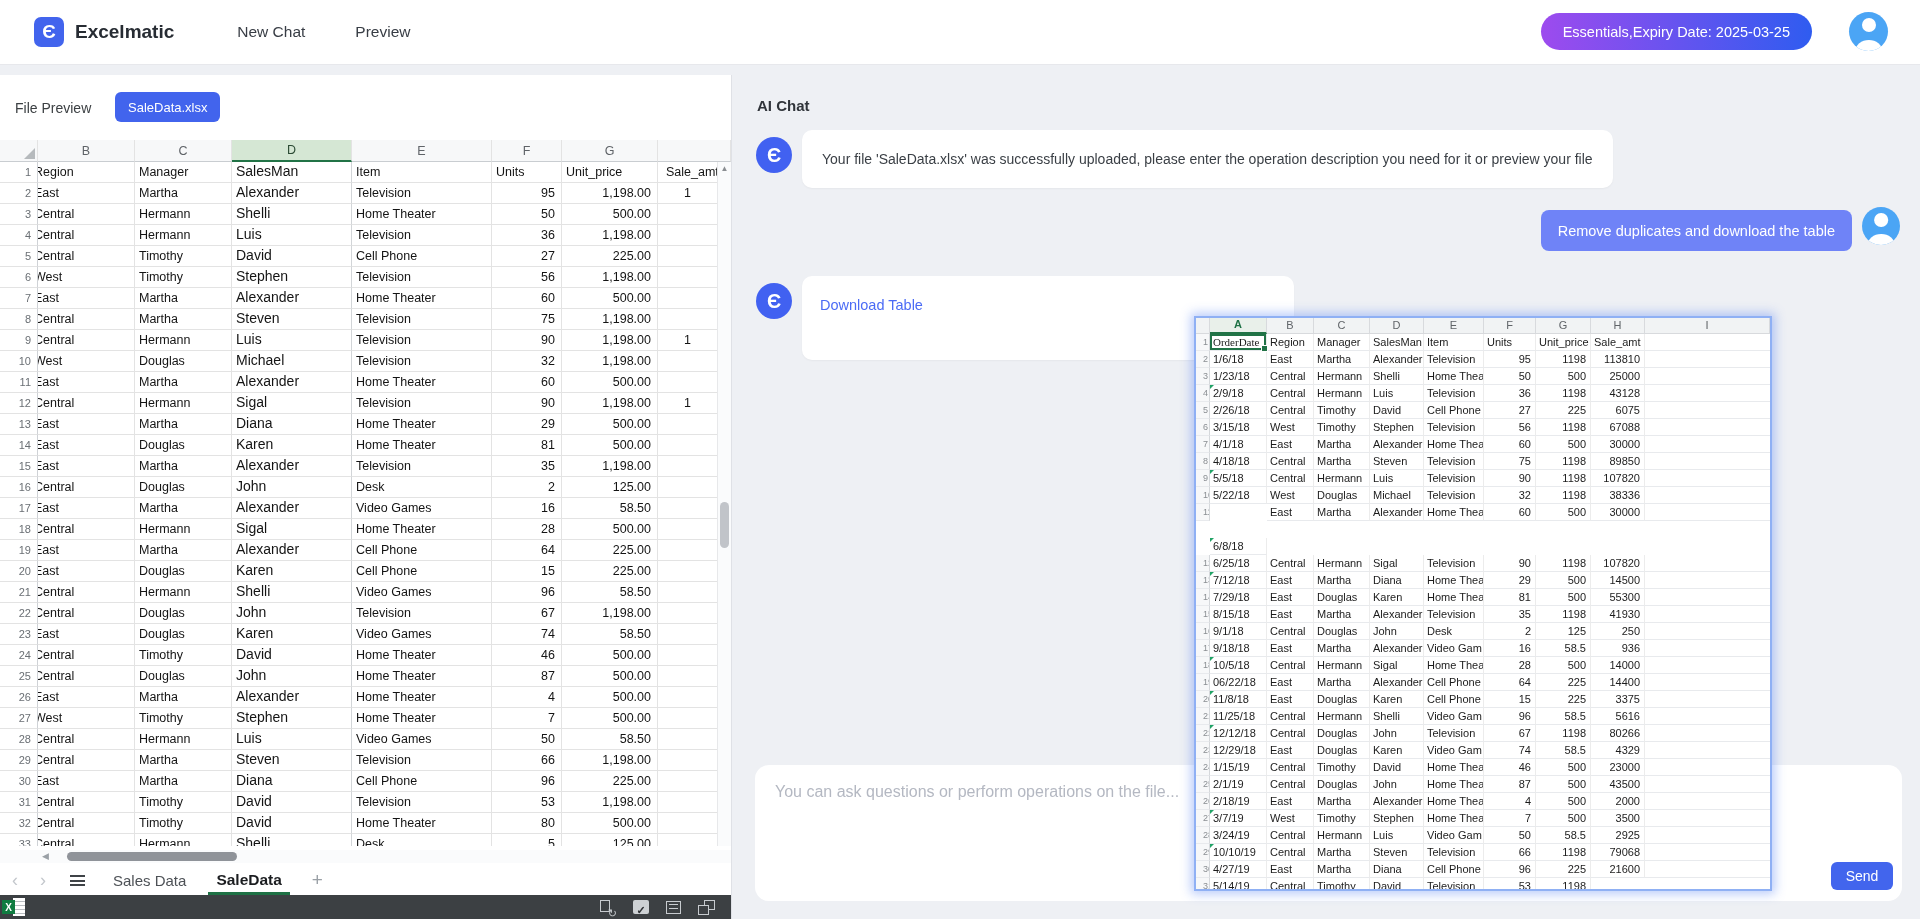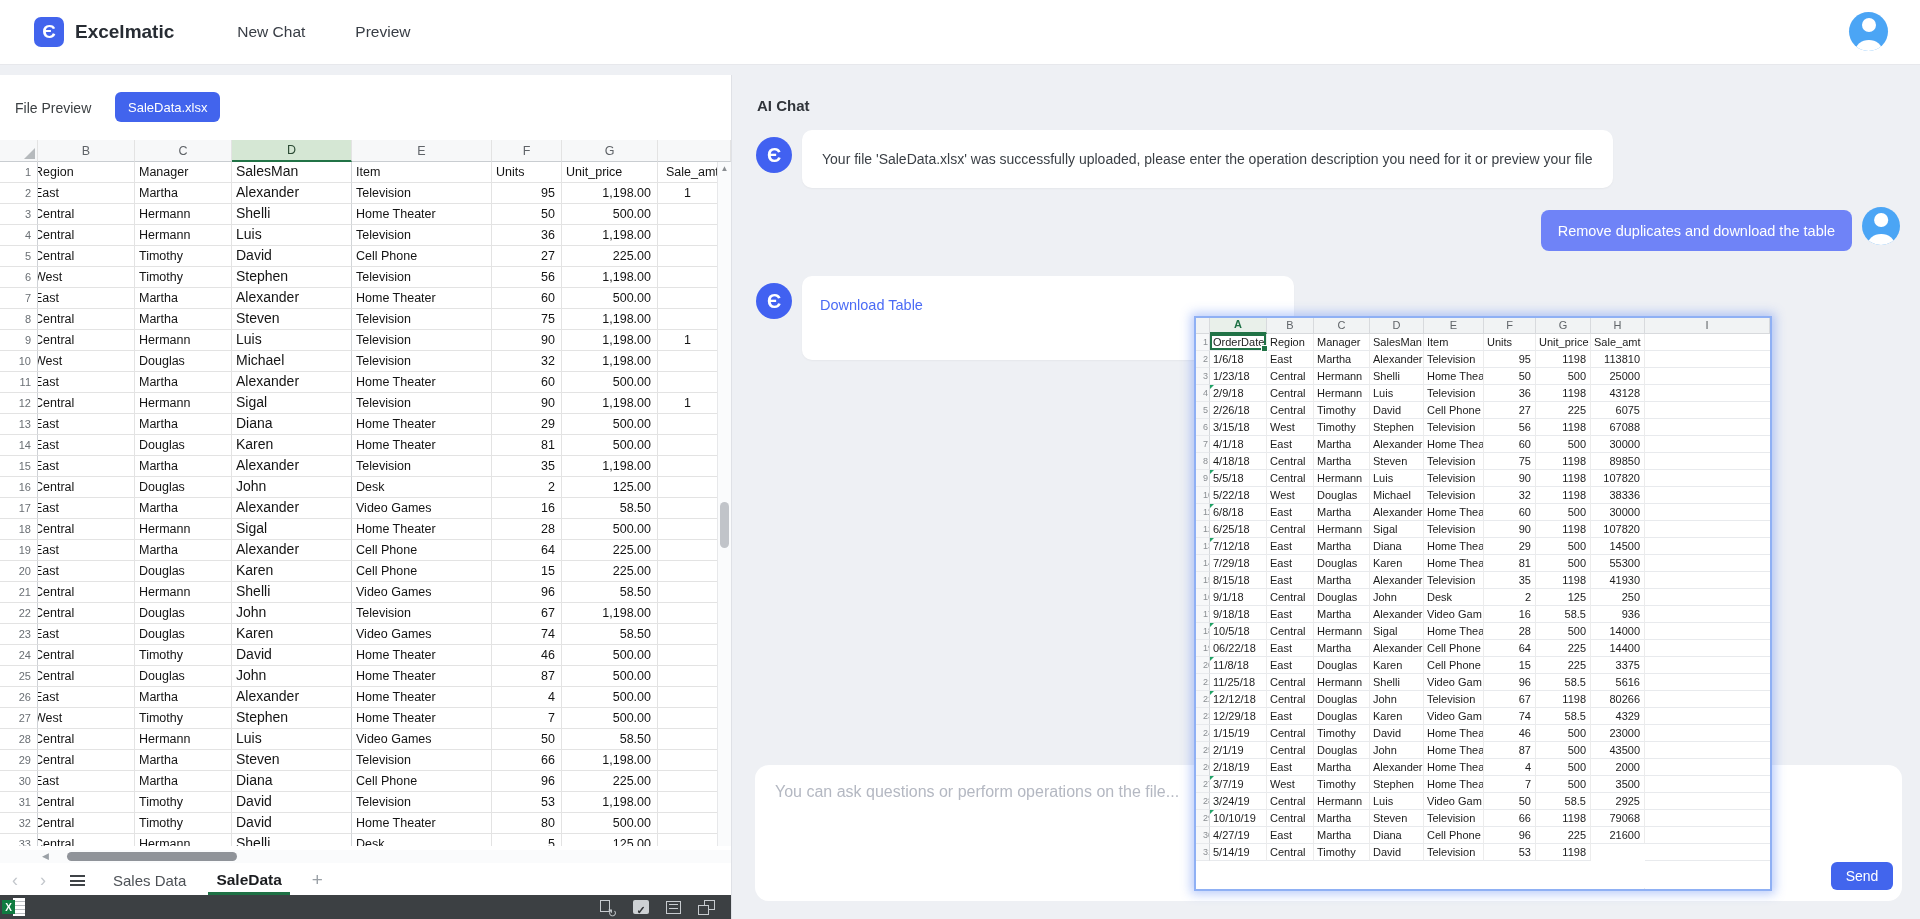--- a/index.html
+++ b/index.html
@@ -136,20 +136,21 @@
 </head>
 <body>
 
 <div class="navbar">
   <div class="brand">
     <div class="logo">Є</div>
     <div class="brand-name">Excelmatic</div>
   </div>
   <div class="nav-link first">New Chat</div>
   <div class="nav-link second">Preview</div>
+  <div class="badge">Essentials,Expiry Date: 2025-03-25</div>
   <div class="nav-avatar person-avatar"></div>
 </div>
 
 <div class="file-panel">
   <div class="fp-label">File Preview</div>
   <div class="file-tab">SaleData.xlsx</div>
 
   <div class="sheet">
       <div class="srow slet">
         <div class="scell" style="width: 38px;">
@@ -553,21 +554,21 @@
       <div class="rcell" style="width: 56px;">C</div>
       <div class="rcell" style="width: 54px;">D</div>
       <div class="rcell" style="width: 60px;">E</div>
       <div class="rcell" style="width: 52px;">F</div>
       <div class="rcell" style="width: 55px;">G</div>
       <div class="rcell" style="width: 54px;">H</div>
       <div class="rcell rfill">I</div>
     </div>
     <div class="rrow">
       <div class="rcell rgut" style="width: 14px;">1</div>
-      <div class="rcell a1sel" style="width: 57px;">OrderDate<span class="handle"></span></div>
+      <div class="rcell a1sel" style="width: 57px; font-family: Liberation Serif, serif;">OrderDate<span class="handle"></span></div>
       <div class="rcell" style="width: 47px;">Region</div>
       <div class="rcell" style="width: 56px;">Manager</div>
       <div class="rcell" style="width: 54px;">SalesMan</div>
       <div class="rcell" style="width: 60px;">Item</div>
       <div class="rcell" style="width: 52px;">Units</div>
       <div class="rcell" style="width: 55px;">Unit_price</div>
       <div class="rcell" style="width: 54px;">Sale_amt</div>
       <div class="rcell rfill"></div>
     </div>
     <div class="rrow">
@@ -673,21 +674,21 @@
       <div class="rcell" style="width: 56px;">Douglas</div>
       <div class="rcell" style="width: 54px;">Michael</div>
       <div class="rcell" style="width: 60px;">Television</div>
       <div class="rcell rnum" style="width: 52px;">32</div>
       <div class="rcell rnum" style="width: 55px;">1198</div>
       <div class="rcell rnum" style="width: 54px;">38336</div>
       <div class="rcell rfill"></div>
     </div>
     <div class="rrow">
       <div class="rcell rgut" style="width: 14px;">11</div>
-      <div class="rcell mk" style="width: 57px;">6/8/18</div>
+      <div class="rcell mk" style="width: 57px; margin-top: 34px;">6/8/18</div>
       <div class="rcell" style="width: 47px;">East</div>
       <div class="rcell" style="width: 56px;">Martha</div>
       <div class="rcell" style="width: 54px;">Alexander</div>
       <div class="rcell" style="width: 60px;">Home Thea</div>
       <div class="rcell rnum" style="width: 52px;">60</div>
       <div class="rcell rnum" style="width: 55px;">500</div>
       <div class="rcell rnum" style="width: 54px;">30000</div>
       <div class="rcell rfill"></div>
     </div>
     <div class="rrow">

